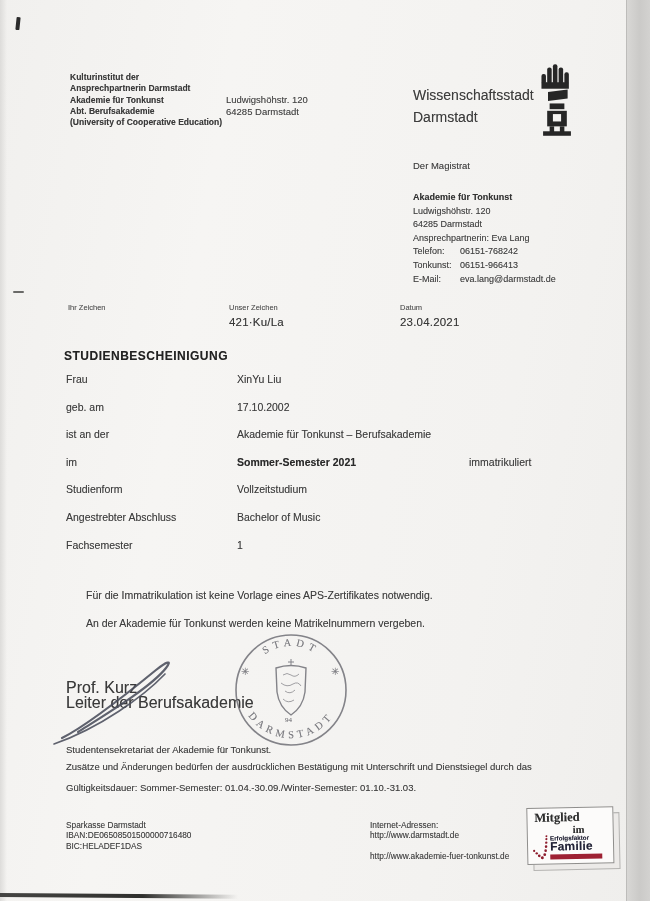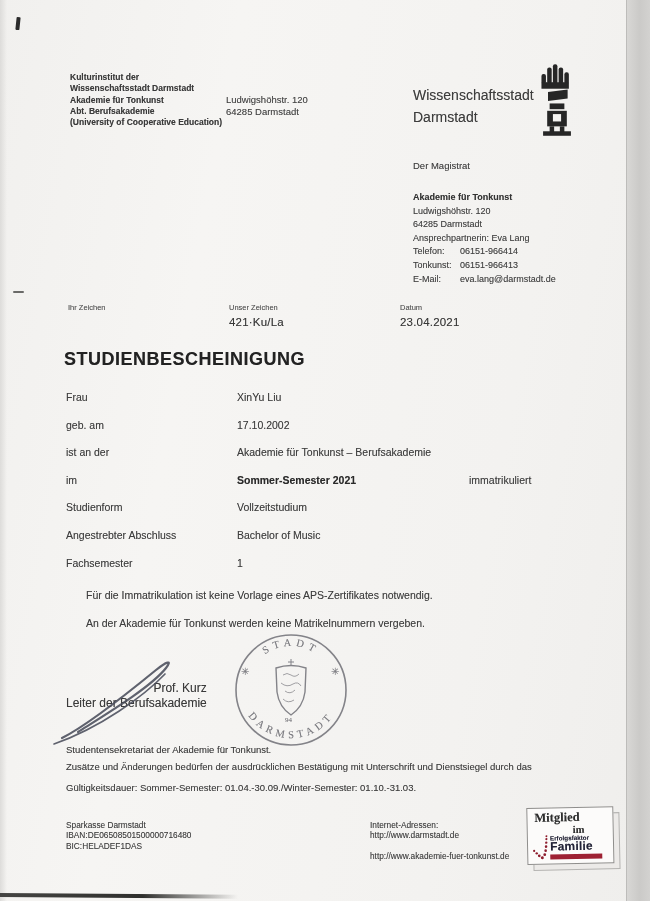--- a/index.html
+++ b/index.html
@@ -25,35 +25,35 @@
   .contact{left:413px;top:191px;font-size:9px;line-height:13.6px;color:#434343;}
   .contact .org{font-weight:bold;color:#333;}
   .crow{display:flex;}
   .clabel{width:47px;}
 
   
   .ref{top:303px;font-size:7.5px;color:#5a5a5a;}
   .ref .val{font-size:11.5px;color:#373737;margin-top:4px;letter-spacing:.2px;}
   .ref1{left:68px;} .ref2{left:229px;} .ref3{left:400px;}
 
-  .title{left:64px;top:349px;font-size:18px;font-weight:bold;letter-spacing:.5px;color:#222;}
-
-  
-  .fields{left:66px;top:391px;width:545px;font-size:10.5px;color:#3e3e3e;}
+  .title{left:64px;top:349px;font-size:12px;font-weight:bold;letter-spacing:.5px;color:#222;}
+
+  
+  .fields{left:66px;top:373px;width:545px;font-size:10.5px;color:#3e3e3e;}
   .frow{position:relative;height:27.6px;}
   .flabel{display:inline-block;width:171px;vertical-align:top;}
   .fvalue{display:inline-block;}
   .fvalue.bold{font-weight:bold;color:#2a2a2a;}
   .fsuffix{position:absolute;left:371px;top:0;padding-left:32px;}
 
   .para{left:66px;font-size:10.5px;color:#3e3e3e;padding-left:20px;}
   .para1{top:589px;} .para2{top:617px;}
 
   
-  .sig-text{left:66px;top:681px;font-size:12px;line-height:14.5px;color:#3a3a3a;text-align:right;}
+  .sig-text{left:66px;top:681px;font-size:16px;line-height:14.5px;color:#3a3a3a;}
   .sig-svg{left:48px;top:636px;}
   .stamp-svg{left:231px;top:630px;opacity:.82;}
   .stamp-txt{font-family:"Liberation Serif",serif;fill:var(--stamp_ink,#63636b);}
 
   .legal{left:66px;top:742px;font-size:9.5px;line-height:16.8px;color:#3e3e3e;width:520px;}
   .legal .gap{margin-top:4px;}
 
   
   .footer{font-size:8.3px;line-height:10.4px;color:#424242;}
   .fcol1{left:66px;top:820px;}
@@ -80,21 +80,21 @@
 <div class="page">
 
   <div class="abs edge-right"></div>
   <div class="abs edge-left"></div>
   <div class="abs edge-bottom-line"></div>
   <div class="abs mark-topleft"></div>
   <div class="abs mark-fold"></div>
 
   <div class="abs sender">
     <div>Kulturinstitut der</div>
-    <div>Wissenschaftsstadt Darmstadt</div>
+    <div>Ansprechpartnerin Darmstadt</div>
     <div>Akademie für Tonkunst</div>
     <div>Abt. Berufsakademie</div>
     <div>(University of Cooperative Education)</div>
   </div>
   <div class="abs sender-addr">
     <div>Ludwigshöhstr. 120</div>
     <div>64285 Darmstadt</div>
   </div>
 
   <div class="abs city-name">
@@ -121,21 +121,21 @@
 
   <div class="abs magistrat">Der Magistrat</div>
 
   <div class="abs contact">
     <div class="org">Akademie für Tonkunst</div>
     <div>Ludwigshöhstr. 120</div>
     <div>64285 Darmstadt</div>
     <div>Ansprechpartnerin: Eva Lang</div>
     <div class="crow">
       <span class="clabel">Telefon:</span>
-      <span>06151-966414</span>
+      <span>06151-768242</span>
     </div>
     <div class="crow">
       <span class="clabel">Tonkunst:</span>
       <span>06151-966413</span>
     </div>
     <div class="crow">
       <span class="clabel">E-Mail:</span>
       <span>eva.lang@darmstadt.de</span>
     </div>
   </div>

